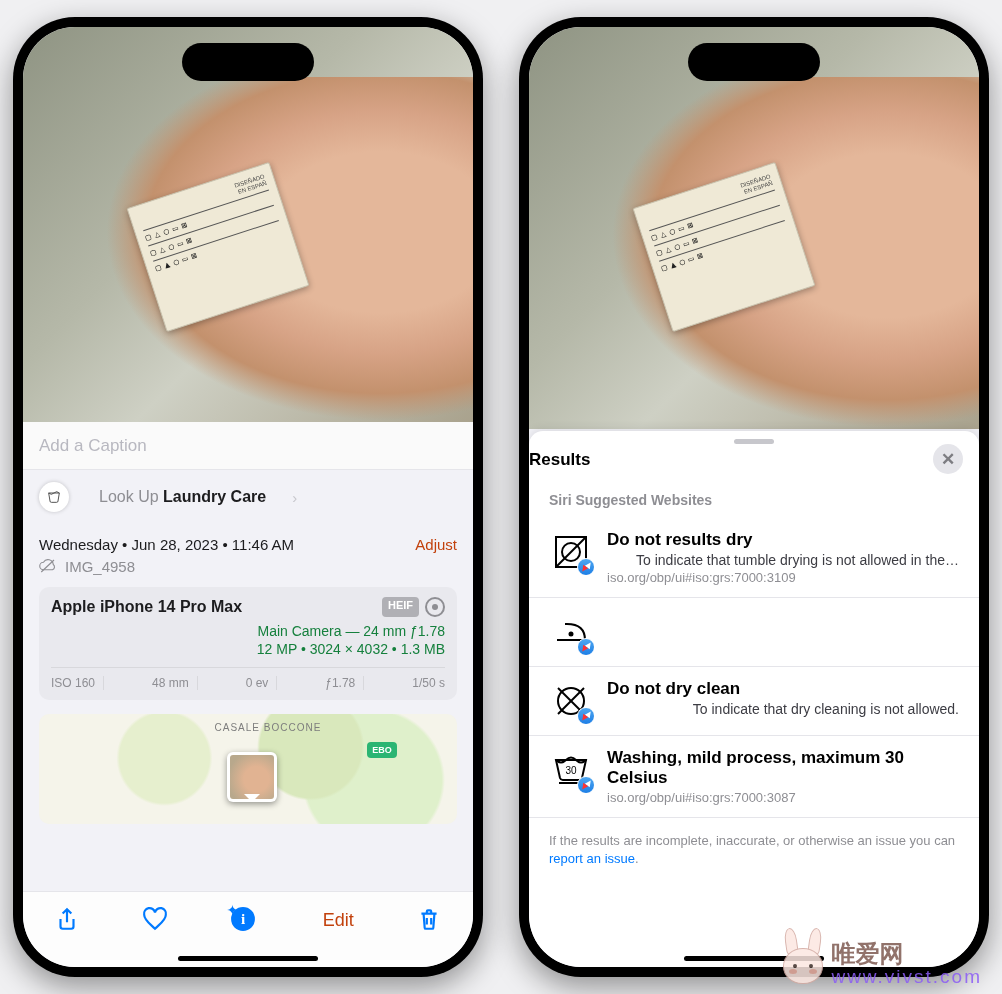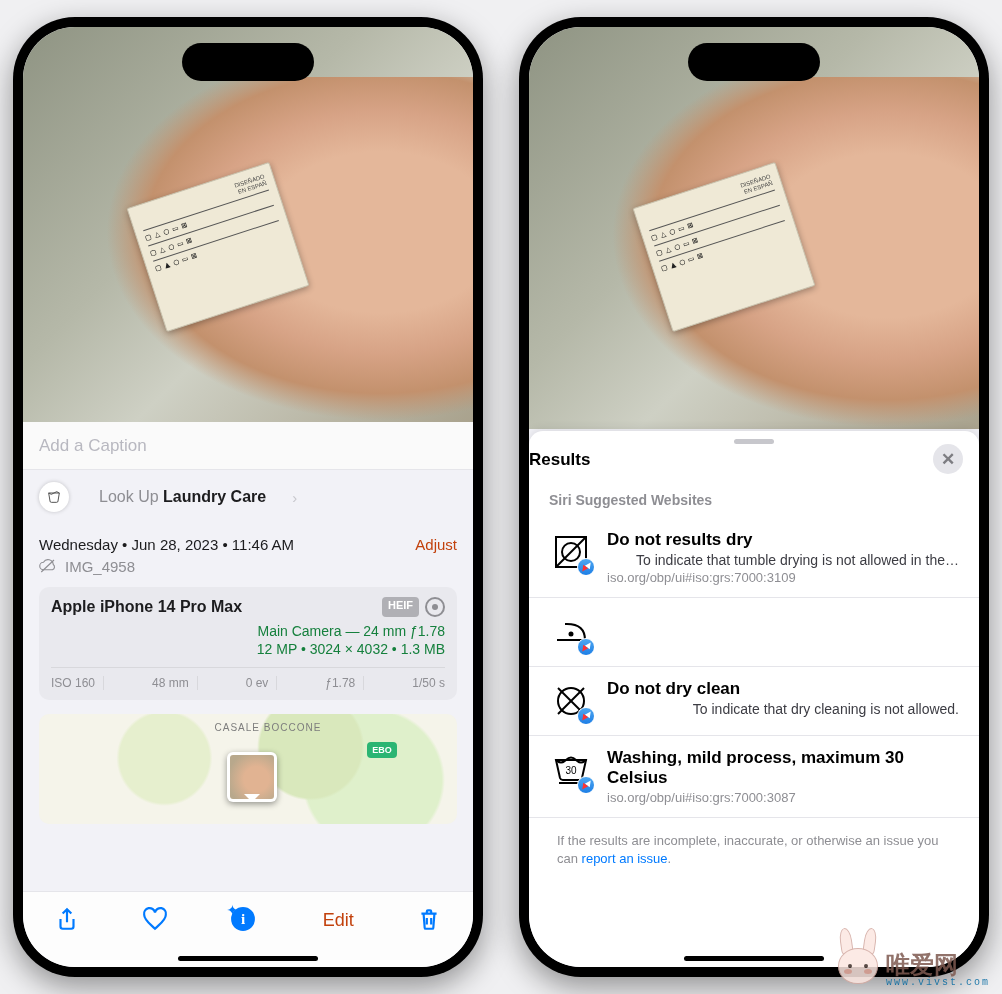--- a/index.html
+++ b/index.html
@@ -374,29 +374,29 @@
   .result-desc {
     font-size: 14px; color: #3c3c43;
     white-space: nowrap; overflow: hidden; text-overflow: ellipsis; text-align: right;
   }
   .result-url {
     font-size: 13px; color: #8e8e93;
     margin-top: 2px;
   }
   .results-foot {
     font-size: 13px; color: #8e8e93;
-    padding: 14px 28px 32px;
+    padding: 14px 20px 32px;
     line-height: 1.4;
   }
   .results-foot a { color: #007aff; text-decoration: none; }
 
   
   .watermark {
     position: absolute;
-    right: 12px;
+    right: 20px;
     bottom: 6px;
     opacity: 0.85;
     display: flex;
     align-items: flex-end;
     pointer-events: none;
     z-index: 200;
   }
   .bunny {
     width: 52px; height: 60px;
     position: relative;
@@ -436,21 +436,21 @@
     bottom: 14px;
   }
   .bunny .blush.l { left: 12px; }
   .bunny .blush.r { right: 12px; }
   .wm-text {
     margin-left: 2px;
     text-align: left;
     white-space: nowrap;
   }
   .wm-top { font-size: 24px; font-weight: 700; color: #7e5a51; line-height: 1; }
-  .wm-bot { font-size: 10px; color: #0369a1; letter-spacing: 2px; font-family: Liberation Mono, monospace; }
+  .wm-bot { font-size: 19px; color: #8b5cf6; letter-spacing: 2px; }
 
 </style>
 </head>
 <body>
 
 <div class="phone">
   <div class="screen">
     <div class="notch"></div>
 
     <div class="photo photo-left">

